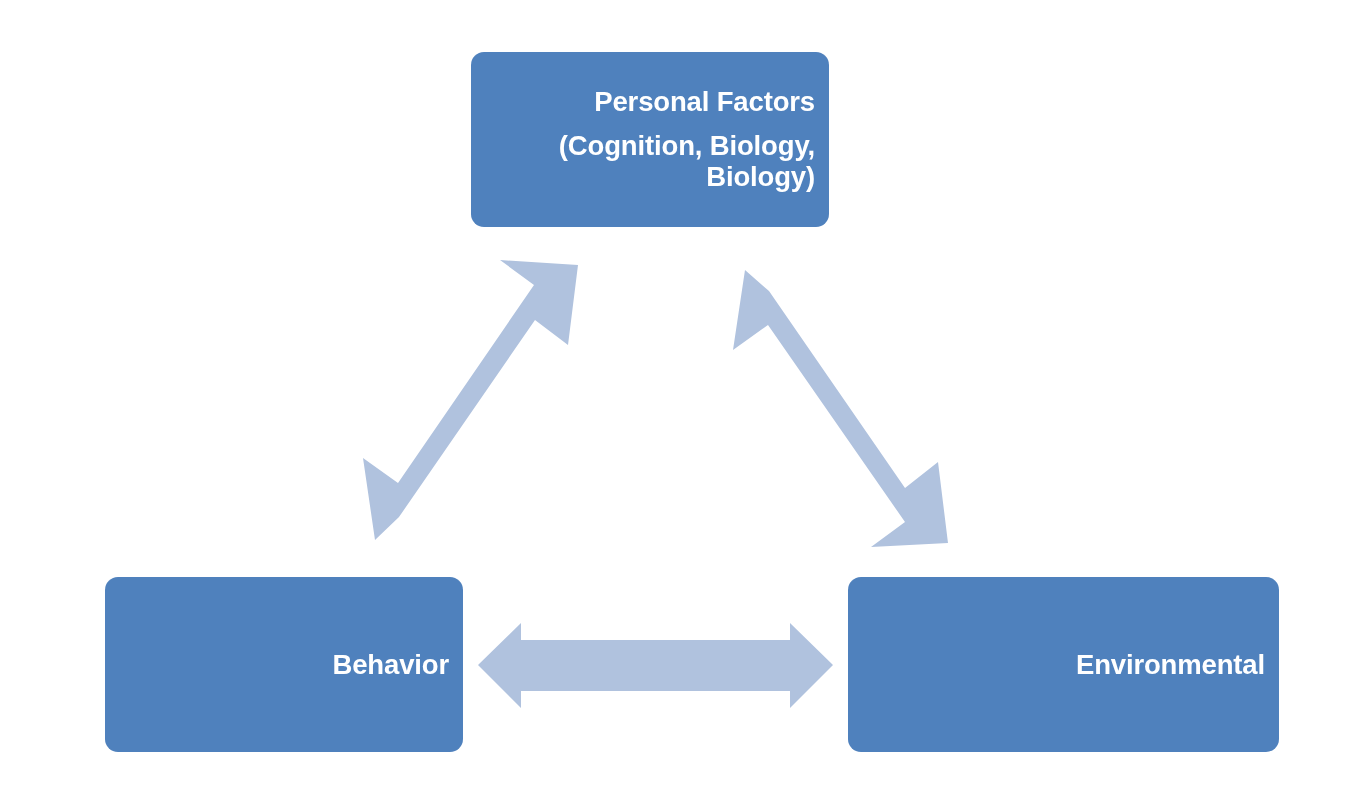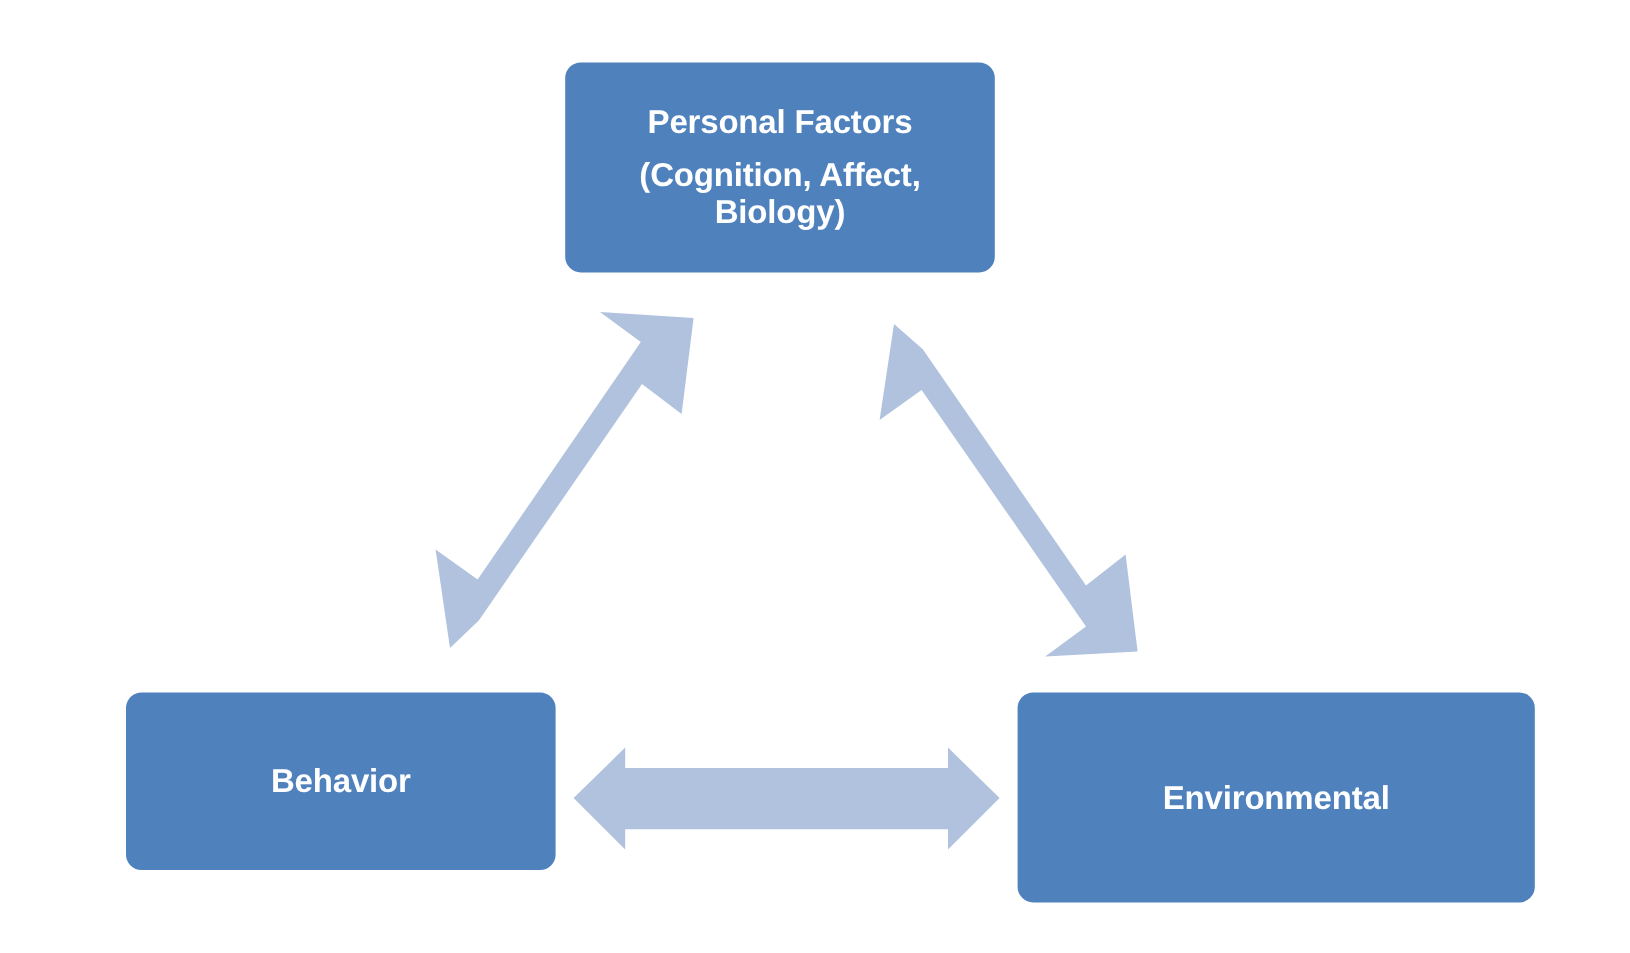--- a/index.html
+++ b/index.html
@@ -29,20 +29,21 @@
     text-align: center;
     color: #ffffff;
     font-weight: bold;
     -webkit-font-smoothing: antialiased;
   }
   .node-text {
     display: block;
     width: 100%;
     padding: 0 14px;
     box-sizing: border-box;
+    text-align: right;
   }
   .node-line {
     display: block;
     line-height: 1.16;
     letter-spacing: -0.15px;
   }
   
   #node-personal {
     left: 471px;
     top: 52px;
@@ -51,21 +52,21 @@
     font-size: 27.5px;
   }
   #node-personal .node-line.first {
     margin-bottom: 12px;
   }
   
   #node-behavior {
     left: 105px;
     top: 577px;
     width: 358px;
-    height: 148px;
+    height: 175px;
     font-size: 27.5px;
   }
   
   #node-environmental {
     left: 848px;
     top: 577px;
     width: 431px;
     height: 175px;
     font-size: 27.5px;
   }
@@ -92,21 +93,21 @@
     <polygon fill="#B0C2DE" points="375,540 363,458 398,483 534,285 500,260 578,265 568,345 535,320 399,517"></polygon>
 
     <polygon fill="#B0C2DE" points="745,270 733,350 768,325 905,522 871,547 948,543 938,462 905,488 769,291"></polygon>
 
     <polygon fill="#B0C2DE" points="478,665 521,623 521,640 790,640 790,623 833,665 790,708 790,691 521,691 521,708"></polygon>
   </svg>
 
   <div class="node-box" id="node-personal">
     <span class="node-text">
       <span class="node-line first">Personal Factors</span>
-      <span class="node-line">(Cognition, Affect,</span>
+      <span class="node-line">(Cognition, Biology,</span>
       <span class="node-line">Biology)</span>
     </span>
   </div>
 
   <div class="node-box" id="node-behavior">
     <span class="node-text">
       <span class="node-line">Behavior</span>
     </span>
   </div>
 

